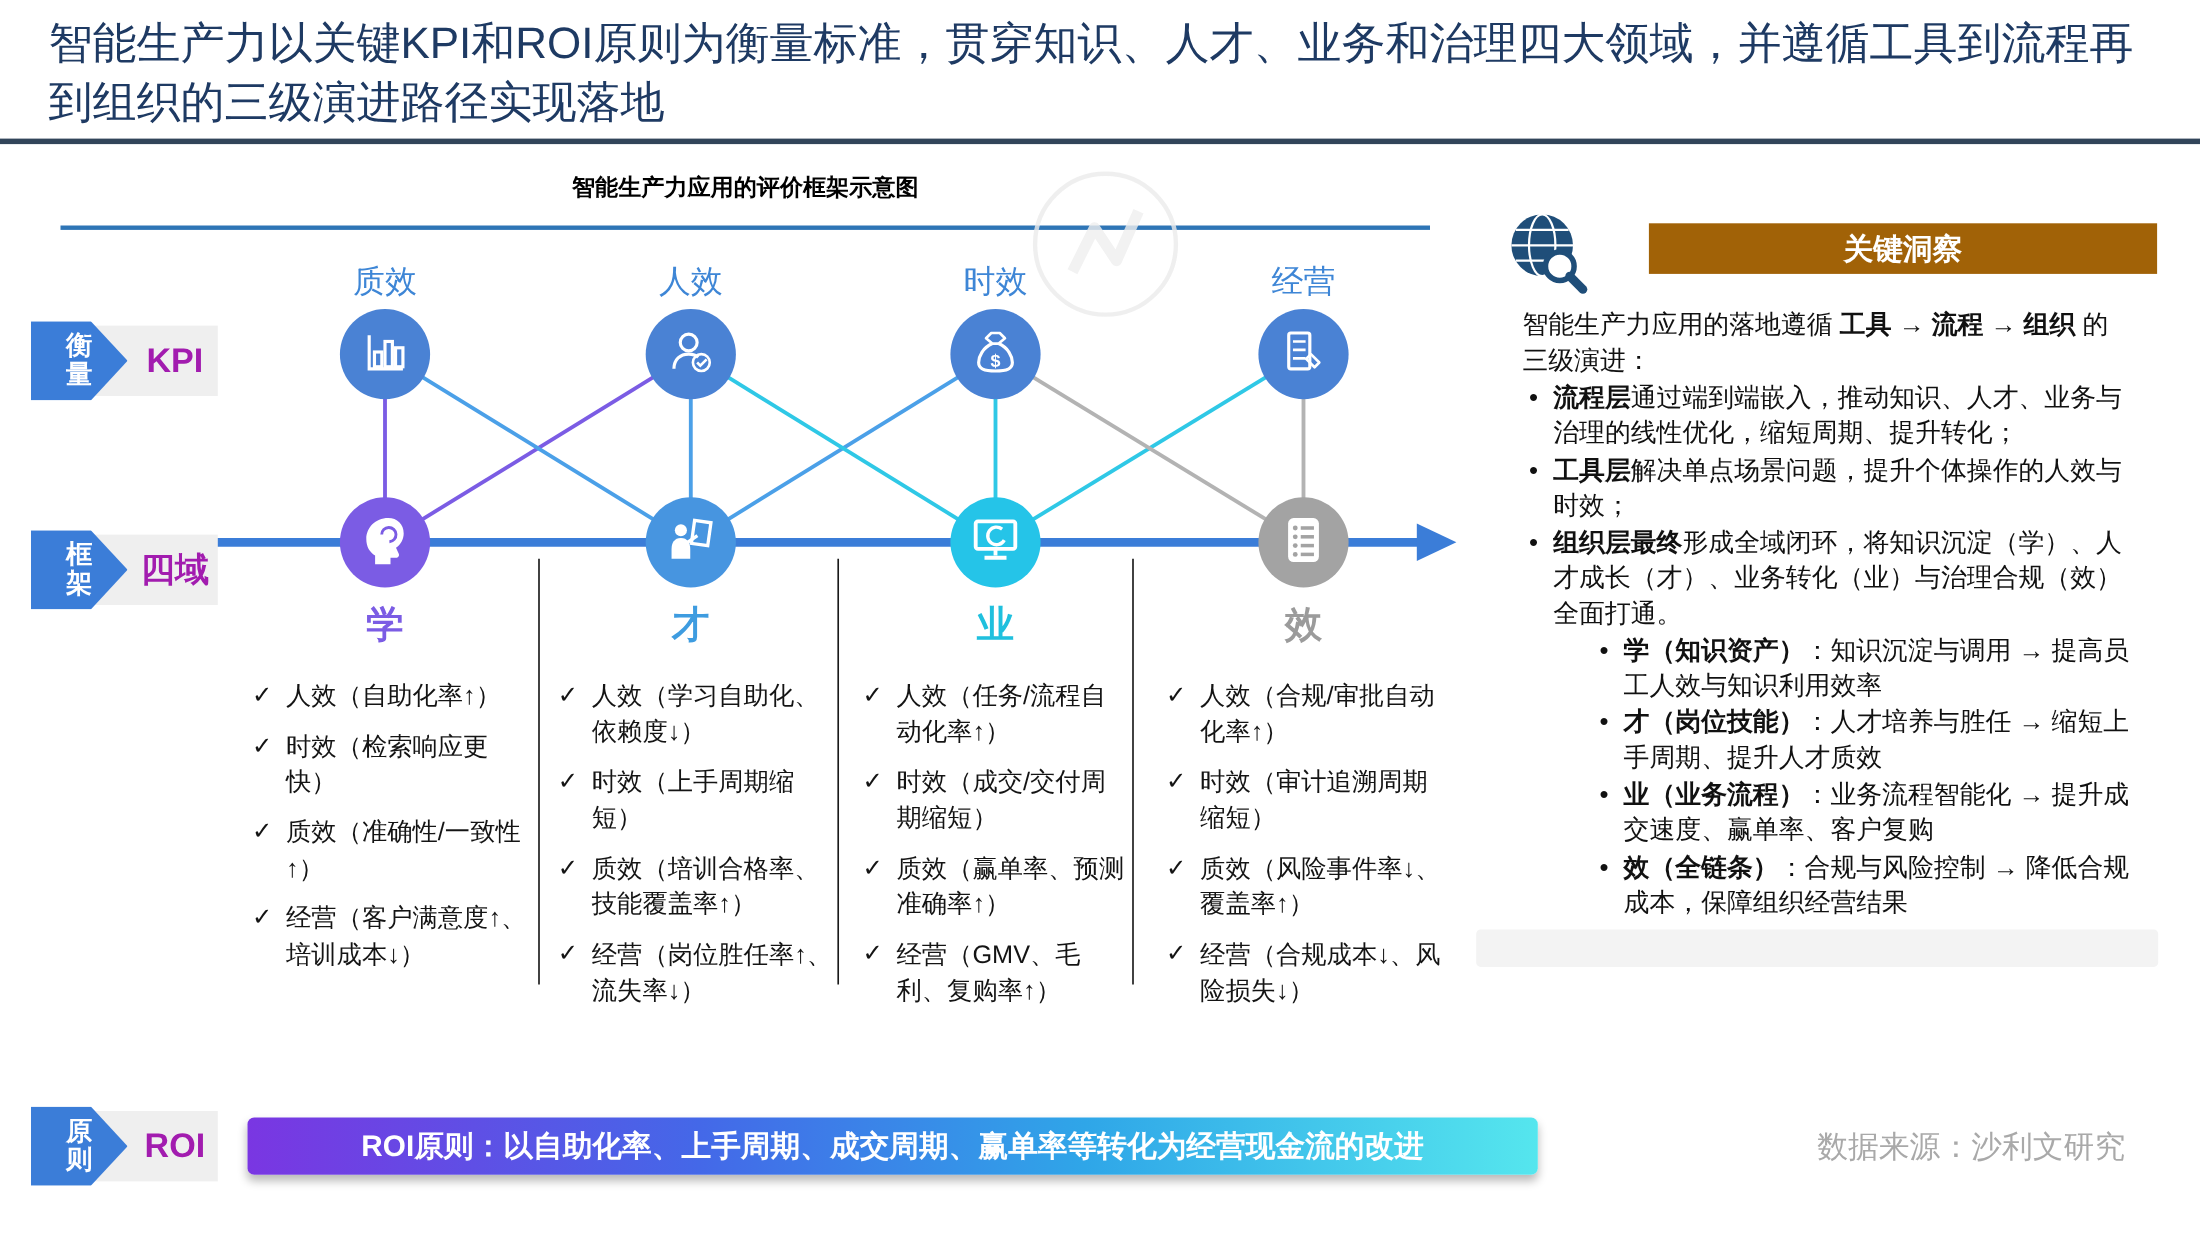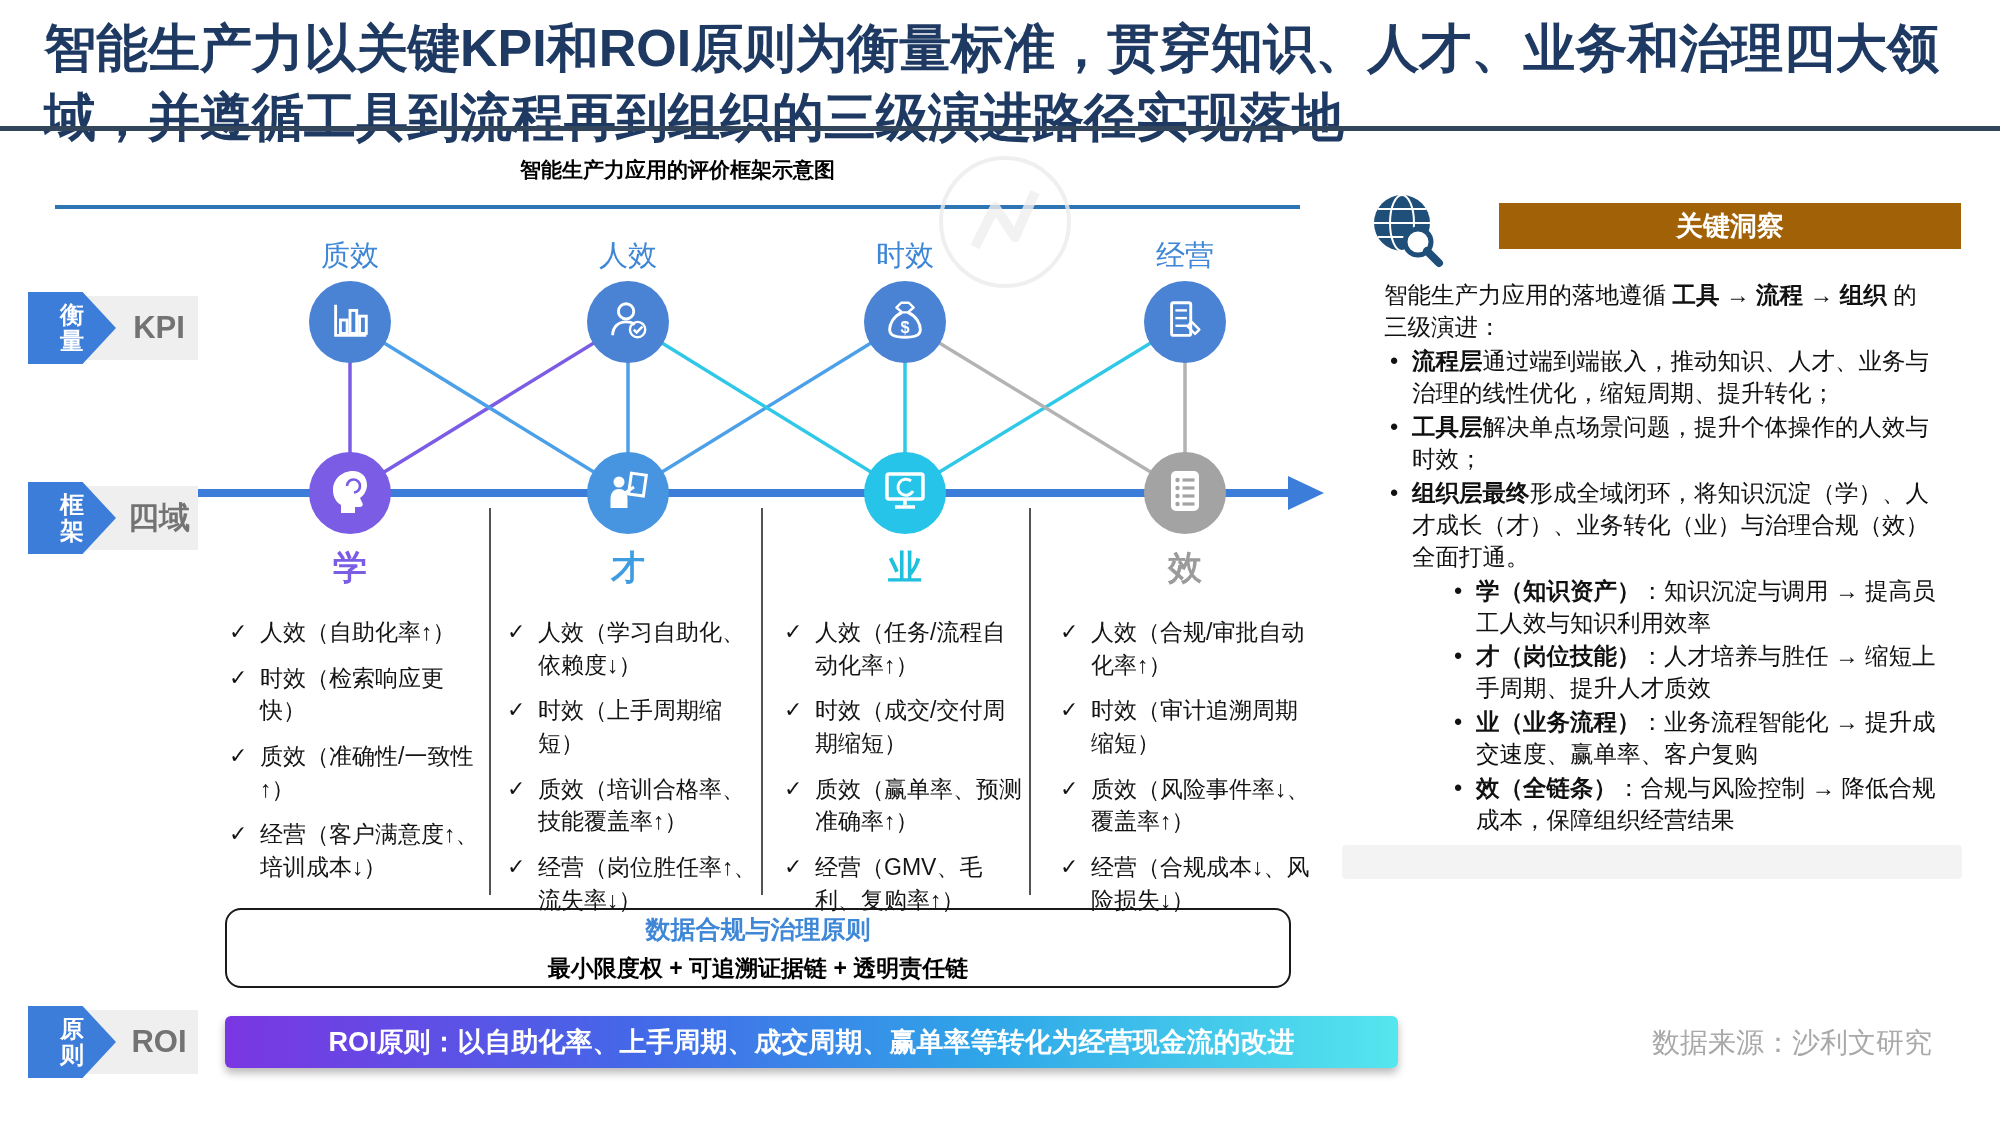--- a/index.html
+++ b/index.html
@@ -2,21 +2,21 @@
 <html><head>
 <meta charset="utf-8">
 <style>
   html,body{margin:0;padding:0;background:#fff;}
   .wrap{position:relative;width:2000px;height:1125px;background:#fff;overflow:hidden;
         font-family:"Liberation Sans","DejaVu Sans",sans-serif;}
   .abs{position:absolute;}
   .b{font-weight:800;}
 
   
-  .main-title{left:44px;top:14px;width:1916px;font-size:52px;line-height:1.32;font-weight:700;color:#1E3A63;}
+  .main-title{left:44px;top:14px;width:1916px;font-size:40px;line-height:1.32;font-weight:400;color:#1E3A63;}
   .title-rule{left:0;top:126px;width:2000px;height:5px;background:#32455A;}
 
   
   .diag-title{left:55px;top:156px;width:1245px;text-align:center;font-size:21px;font-weight:800;color:#000;}
   .diag-underline{left:55px;top:205px;width:1245px;height:4px;background:#2E75B6;}
   .watermark{left:935px;top:152px;opacity:.8;}
 
   
   .kpi-header{top:236px;width:140px;text-align:center;font-size:29px;font-weight:400;color:#3E86D6;}
   .circle{width:82px;height:82px;border-radius:50%;display:flex;align-items:center;justify-content:center;z-index:2;}
@@ -25,21 +25,21 @@
   .dom-label{top:545px;width:140px;text-align:center;font-size:34px;font-weight:800;}
 
   
   .rail{left:28px;width:170px;height:72px;z-index:3;}
   .rail-bg{position:absolute;left:36px;right:0;top:4px;bottom:4px;background:#EFEFEF;}
   .rail-arrow{position:absolute;left:0;top:0;width:88px;height:72px;background:#3B7DD8;
       clip-path:polygon(0 0,62% 0,100% 50%,62% 100%,0 100%);
       display:flex;align-items:center;justify-content:center;
       color:#fff;font-weight:800;font-size:24px;line-height:1.08;white-space:pre-line;text-align:center;}
   .rail-label{position:absolute;left:92px;right:0;top:0;bottom:0;display:flex;align-items:center;justify-content:center;
-      font-size:31px;font-weight:800;color:#737373;}
+      font-size:31px;font-weight:800;color:#a21caf;}
 
   .overlay{position:absolute;left:0;top:0;z-index:1;}
 
   
   .chk-col{top:616px;font-size:23px;line-height:1.42;color:#141414;z-index:2;}
   .chk-item{position:relative;padding-left:33px;margin-bottom:13px;}
   .chk-item .ck{position:absolute;left:2px;top:0;font-size:22px;}
 
   
   .gov-box{left:225px;top:908px;width:1066px;height:80px;border:2.5px solid #1A1A1A;border-radius:16px;
@@ -243,24 +243,20 @@
     <div class="chk-item"><span class="ck">✓</span><span>质效（赢单率、预测准确率↑）</span></div>
     <div class="chk-item"><span class="ck">✓</span><span>经营（GMV、毛利、复购率↑）</span></div>
   </div>
   <div class="abs chk-col" style="left:1058px;width:258px">
     <div class="chk-item"><span class="ck">✓</span><span>人效（合规/审批自动化率↑）</span></div>
     <div class="chk-item"><span class="ck">✓</span><span>时效（审计追溯周期缩短）</span></div>
     <div class="chk-item"><span class="ck">✓</span><span>质效（风险事件率↓、覆盖率↑）</span></div>
     <div class="chk-item"><span class="ck">✓</span><span>经营（合规成本↓、风险损失↓）</span></div>
   </div>
 
-  <div class="abs gov-box">
-    <div class="gov-title">数据合规与治理原则</div>
-    <div class="gov-sub">最小限度权 + 可追溯证据链 + 透明责任链</div>
-  </div>
 
   <div class="abs roi-bar">ROI原则：以自助化率、上手周期、成交周期、赢单率等转化为经营现金流的改进</div>
 
   <div class="abs" style="left:1366px;top:190px">
     <svg width="80" height="80" viewBox="0 0 80 80">
       <circle cx="36" cy="33" r="28" fill="#1F4E79"></circle>
       <ellipse cx="36" cy="33" rx="12" ry="28" fill="none" stroke="#fff" stroke-width="2"></ellipse>
       <line x1="8" y1="33" x2="64" y2="33" stroke="#fff" stroke-width="2"></line>
       <line x1="12" y1="19" x2="60" y2="19" stroke="#fff" stroke-width="2"></line>
       <line x1="12" y1="47" x2="60" y2="47" stroke="#fff" stroke-width="2"></line>

